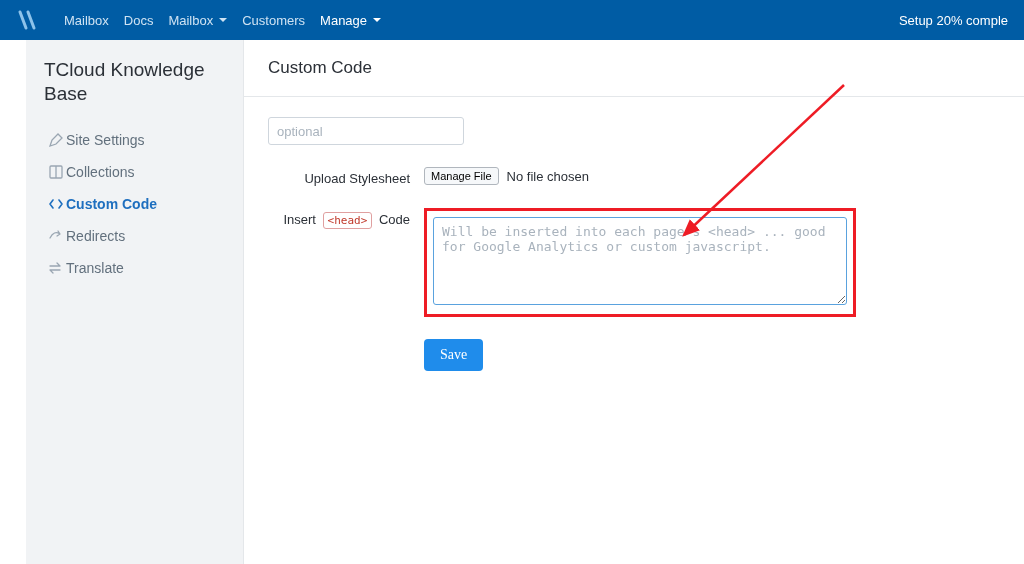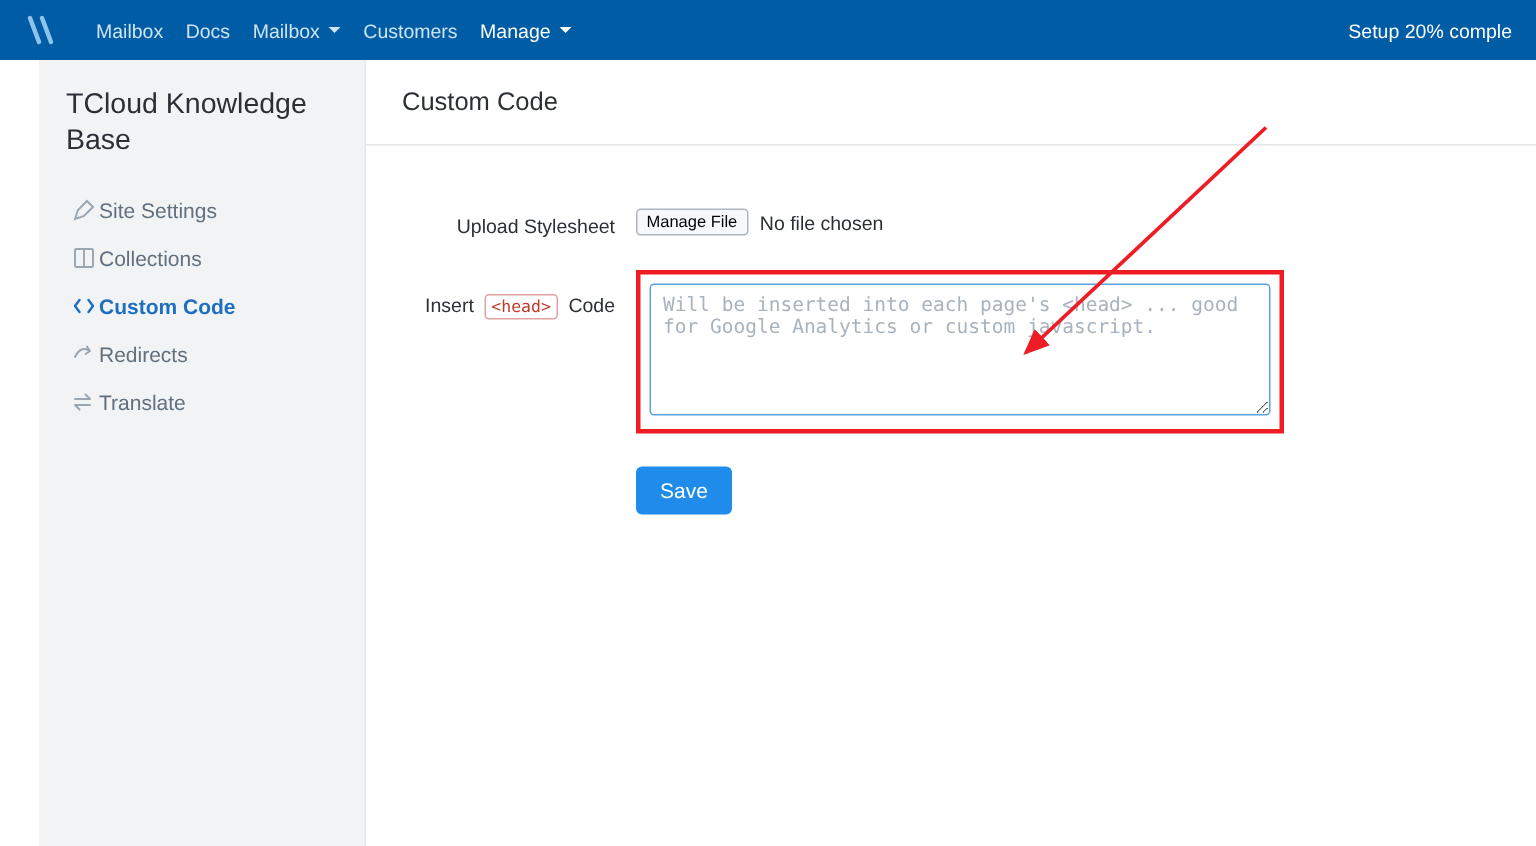--- a/index.html
+++ b/index.html
@@ -94,21 +94,21 @@
     flex-shrink: 0;
   }
   .form-label .tag {
     display: inline-block;
     border: 1px solid #e0a0a0;
     color: #c0392b;
     border-radius: 3px;
     padding: 1px 4px;
     font-family: monospace;
     font-size: 11px;
-    margin: 12px 3px;
+    margin: 0 3px;
     background: #fff;
     text-align: center;
   }
   .text-input {
     width: 196px;
     height: 28px;
     border: 1px solid #cfd6dd;
     border-radius: 3px;
     padding: 0 8px;
     font-size: 13px;
@@ -143,20 +143,21 @@
   }
   .code-textarea::placeholder { color: #a9b3bd; }
   .save-btn {
     background: #1f8ceb;
     color: #fff;
     border: none;
     border-radius: 4px;
     padding: 8px 16px;
     font-size: 14px;
     cursor: pointer;
+    font-family: Liberation Serif, serif;
   }
   .arrow-annotation {
     position: absolute;
     pointer-events: none;
   }
 </style>
 </head>
 <body>
 
 <div class="topnav">
@@ -234,20 +235,21 @@
         <span>Translate</span>
       </div>
     </div>
   </aside>
 
   <main class="main" style="position:relative">
     <div class="page-header">Custom Code</div>
 
     <div class="form-area">
       <div class="form-row">
+        <input class="text-input" type="text" placeholder="optional" style="">
       </div>
 
       <div class="form-row">
         <div class="form-label">Upload Stylesheet</div>
         <div class="file-row">
           <button class="file-btn">Manage File</button>
           <span class="file-text">No file chosen</span>
         </div>
       </div>
 

